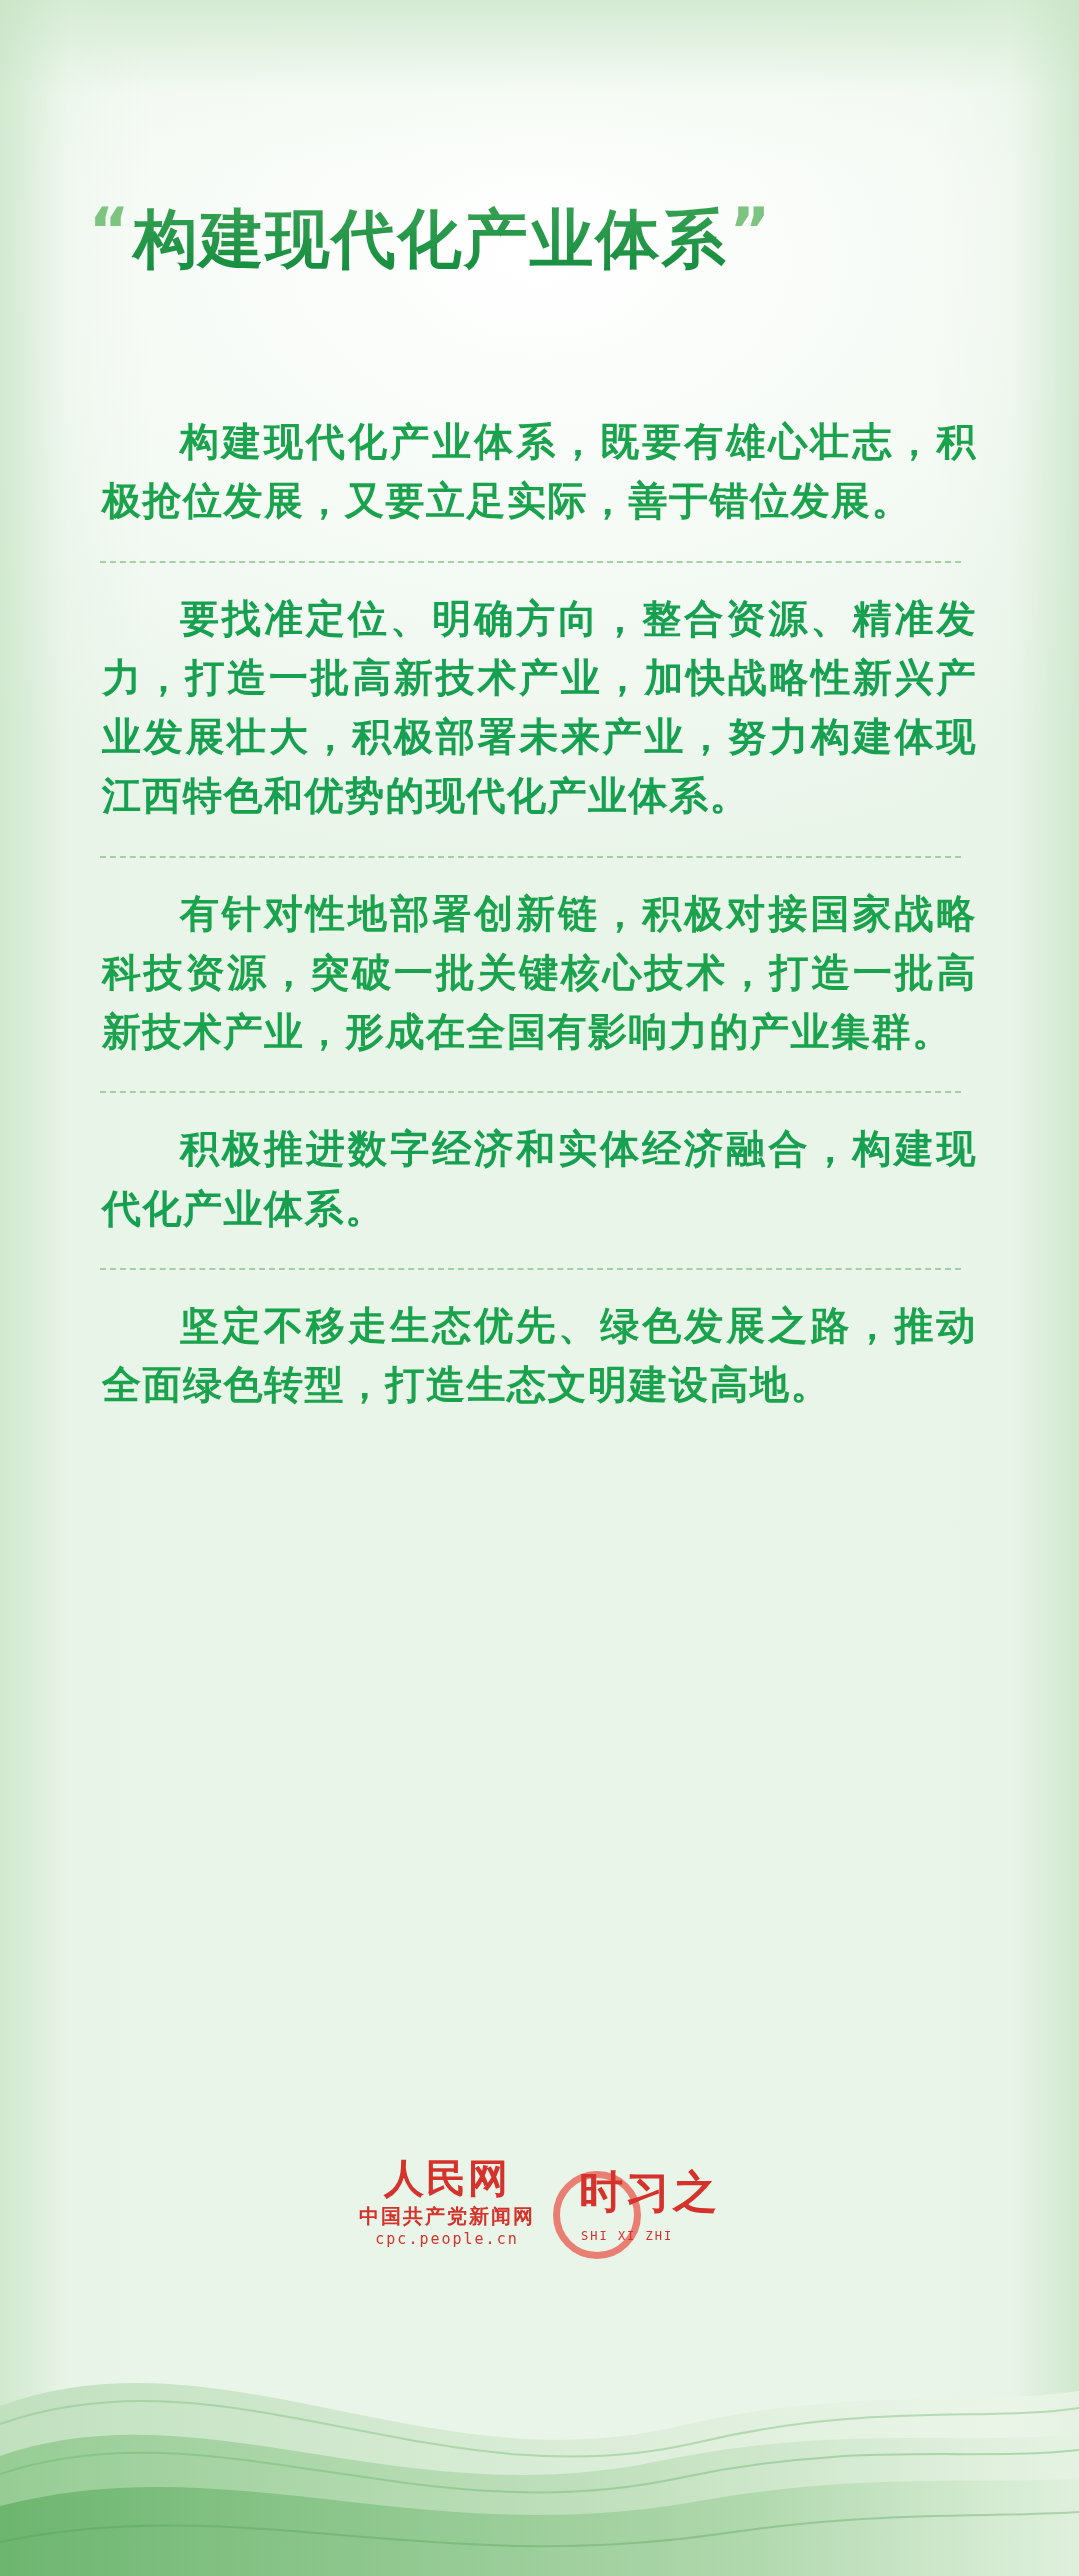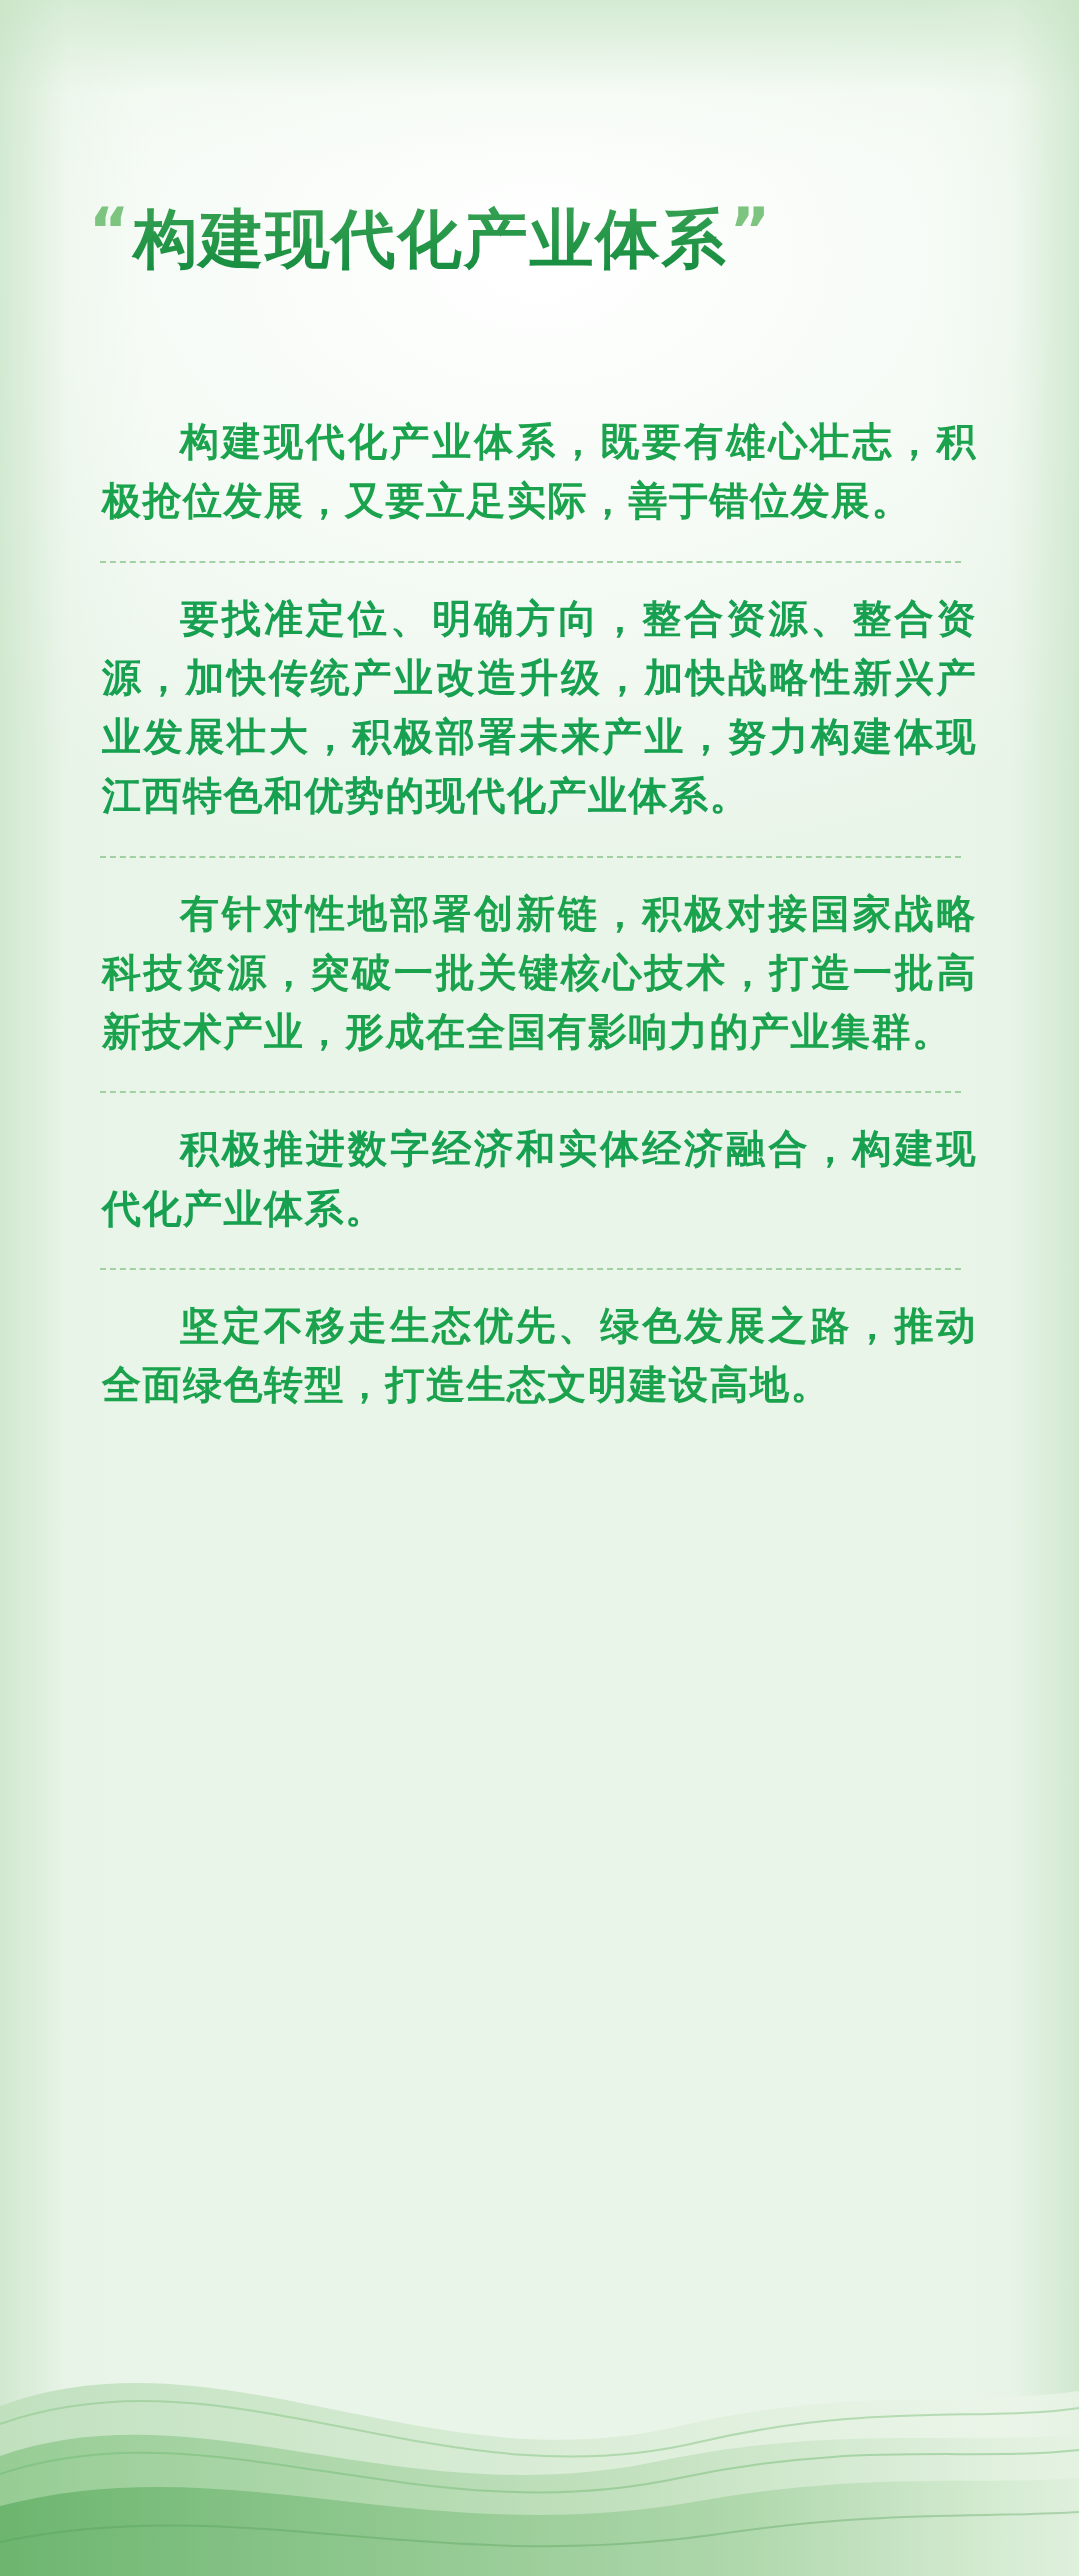--- a/index.html
+++ b/index.html
@@ -217,33 +217,48 @@
 
     <div class="title-block">
       <span class="title"><span class="quote-mark quote-open">“</span><span>构建现代化产业体系</span><span class="quote-mark quote-close">”</span></span>
     </div>
 
     <div class="body-area">
 
       <p class="para p-shade-1">构建现代化产业体系，既要有雄心壮志，积极抢位发展，又要立足实际，善于错位发展。</p>
       <div class="divider"></div>
 
-      <p class="para p-shade-2">要找准定位、明确方向，整合资源、整合资源，加快传统产业改造升级，加快战略性新兴产业发展壮大，积极部署未来产业，努力构建体现江西特色和优势的现代化产业体系。</p>
+      <p class="para p-shade-2">要找准定位、明确方向，整合资源、精准发力，打造一批高新技术产业，加快战略性新兴产业发展壮大，积极部署未来产业，努力构建体现江西特色和优势的现代化产业体系。</p>
       <div class="divider"></div>
 
       <p class="para p-shade-1">有针对性地部署创新链，积极对接国家战略科技资源，突破一批关键核心技术，打造一批高新技术产业，形成在全国有影响力的产业集群。</p>
       <div class="divider"></div>
 
       <p class="para p-shade-2">积极推进数字经济和实体经济融合，构建现代化产业体系。</p>
       <div class="divider"></div>
 
       <p class="para p-shade-1">坚定不移走生态优先、绿色发展之路，推动全面绿色转型，打造生态文明建设高地。</p>
 
     </div>
 
+    <div class="footer">
+
+      <div class="logo-people">
+        <div class="logo-people-cn">人民网</div>
+        <div class="logo-people-sub">中国共产党新闻网</div>
+        <div class="logo-people-url">cpc.people.cn</div>
+      </div>
+
+      <div class="logo-shixizhi">
+        <div class="logo-ring"></div>
+        <div class="logo-shixizhi-cn">时习之</div>
+        <div class="logo-shixizhi-py">SHI XI ZHI</div>
+      </div>
+
+    </div>
 
     <svg class="waves" viewBox="0 0 1080 420" preserveAspectRatio="none">
       <defs>
         <linearGradient id="g1" x1="0" y1="0" x2="1" y2="0">
           <stop offset="0%" stop-color="#bfe0bd" stop-opacity="0.95"></stop>
           <stop offset="55%" stop-color="#d8ecd4" stop-opacity="0.85"></stop>
           <stop offset="100%" stop-color="#eef7ec" stop-opacity="0.7"></stop>
         </linearGradient>
         <linearGradient id="g2" x1="0" y1="0" x2="1" y2="0">
           <stop offset="0%" stop-color="#8fc98d" stop-opacity="0.85"></stop>

